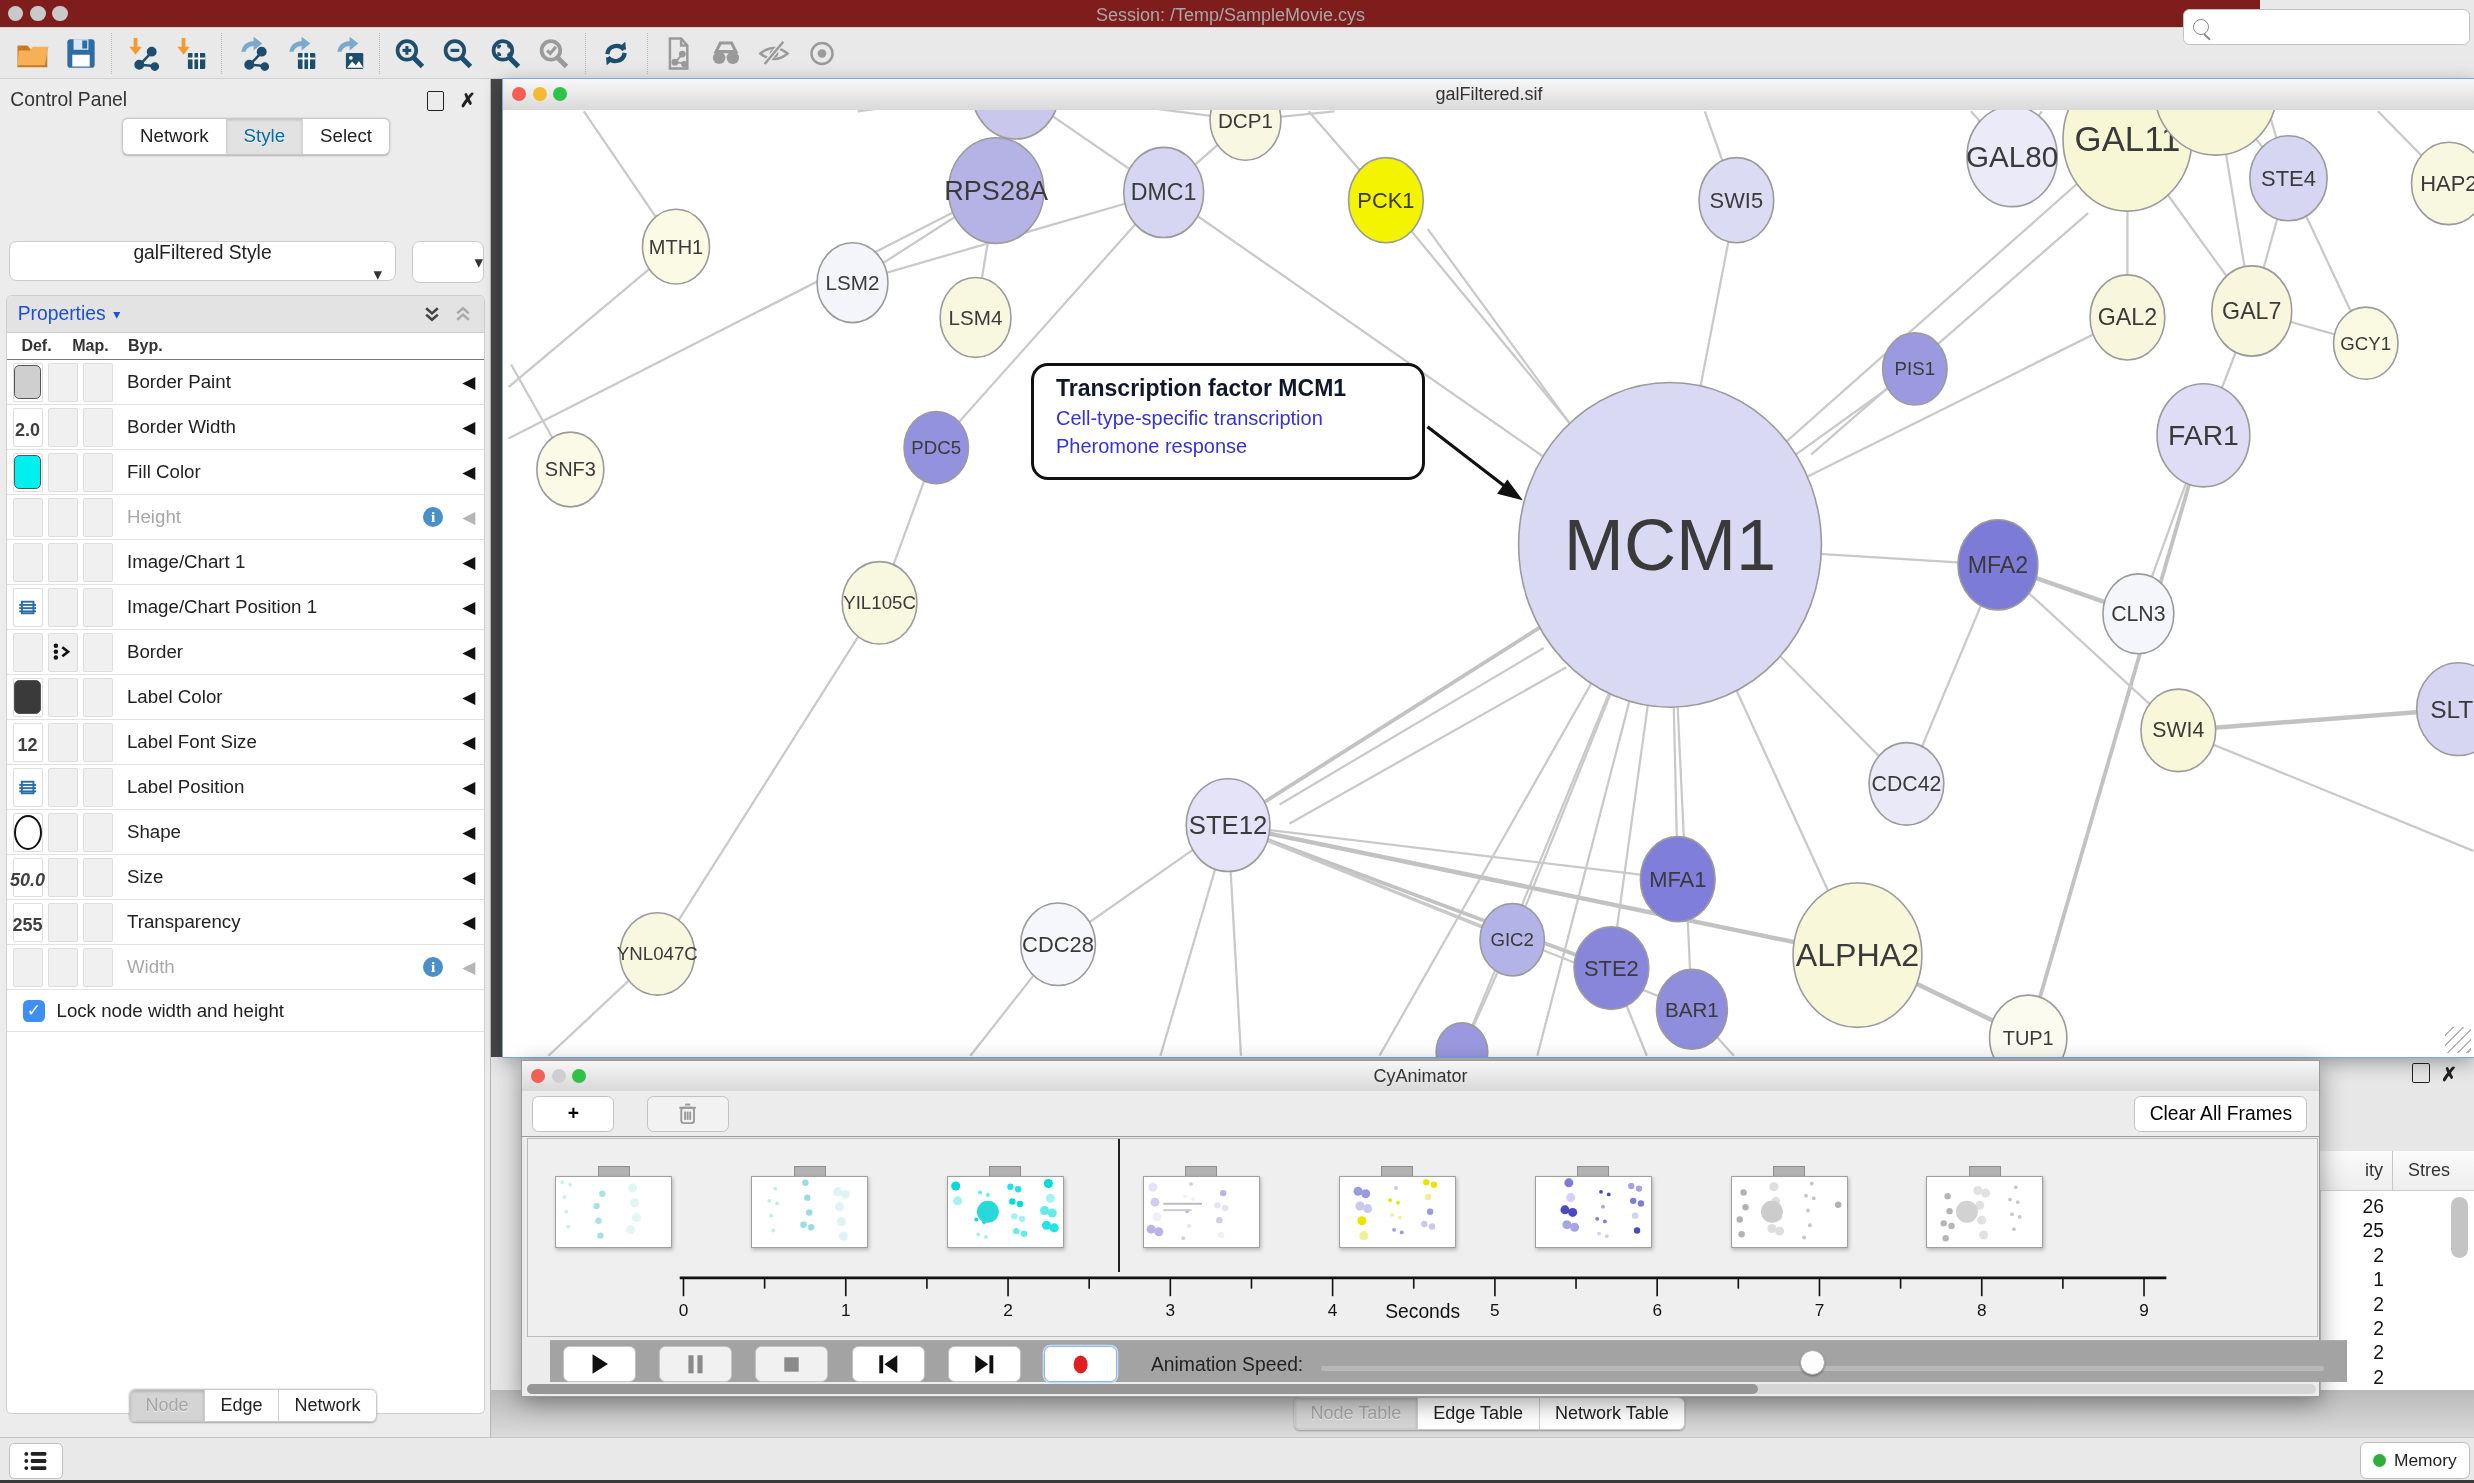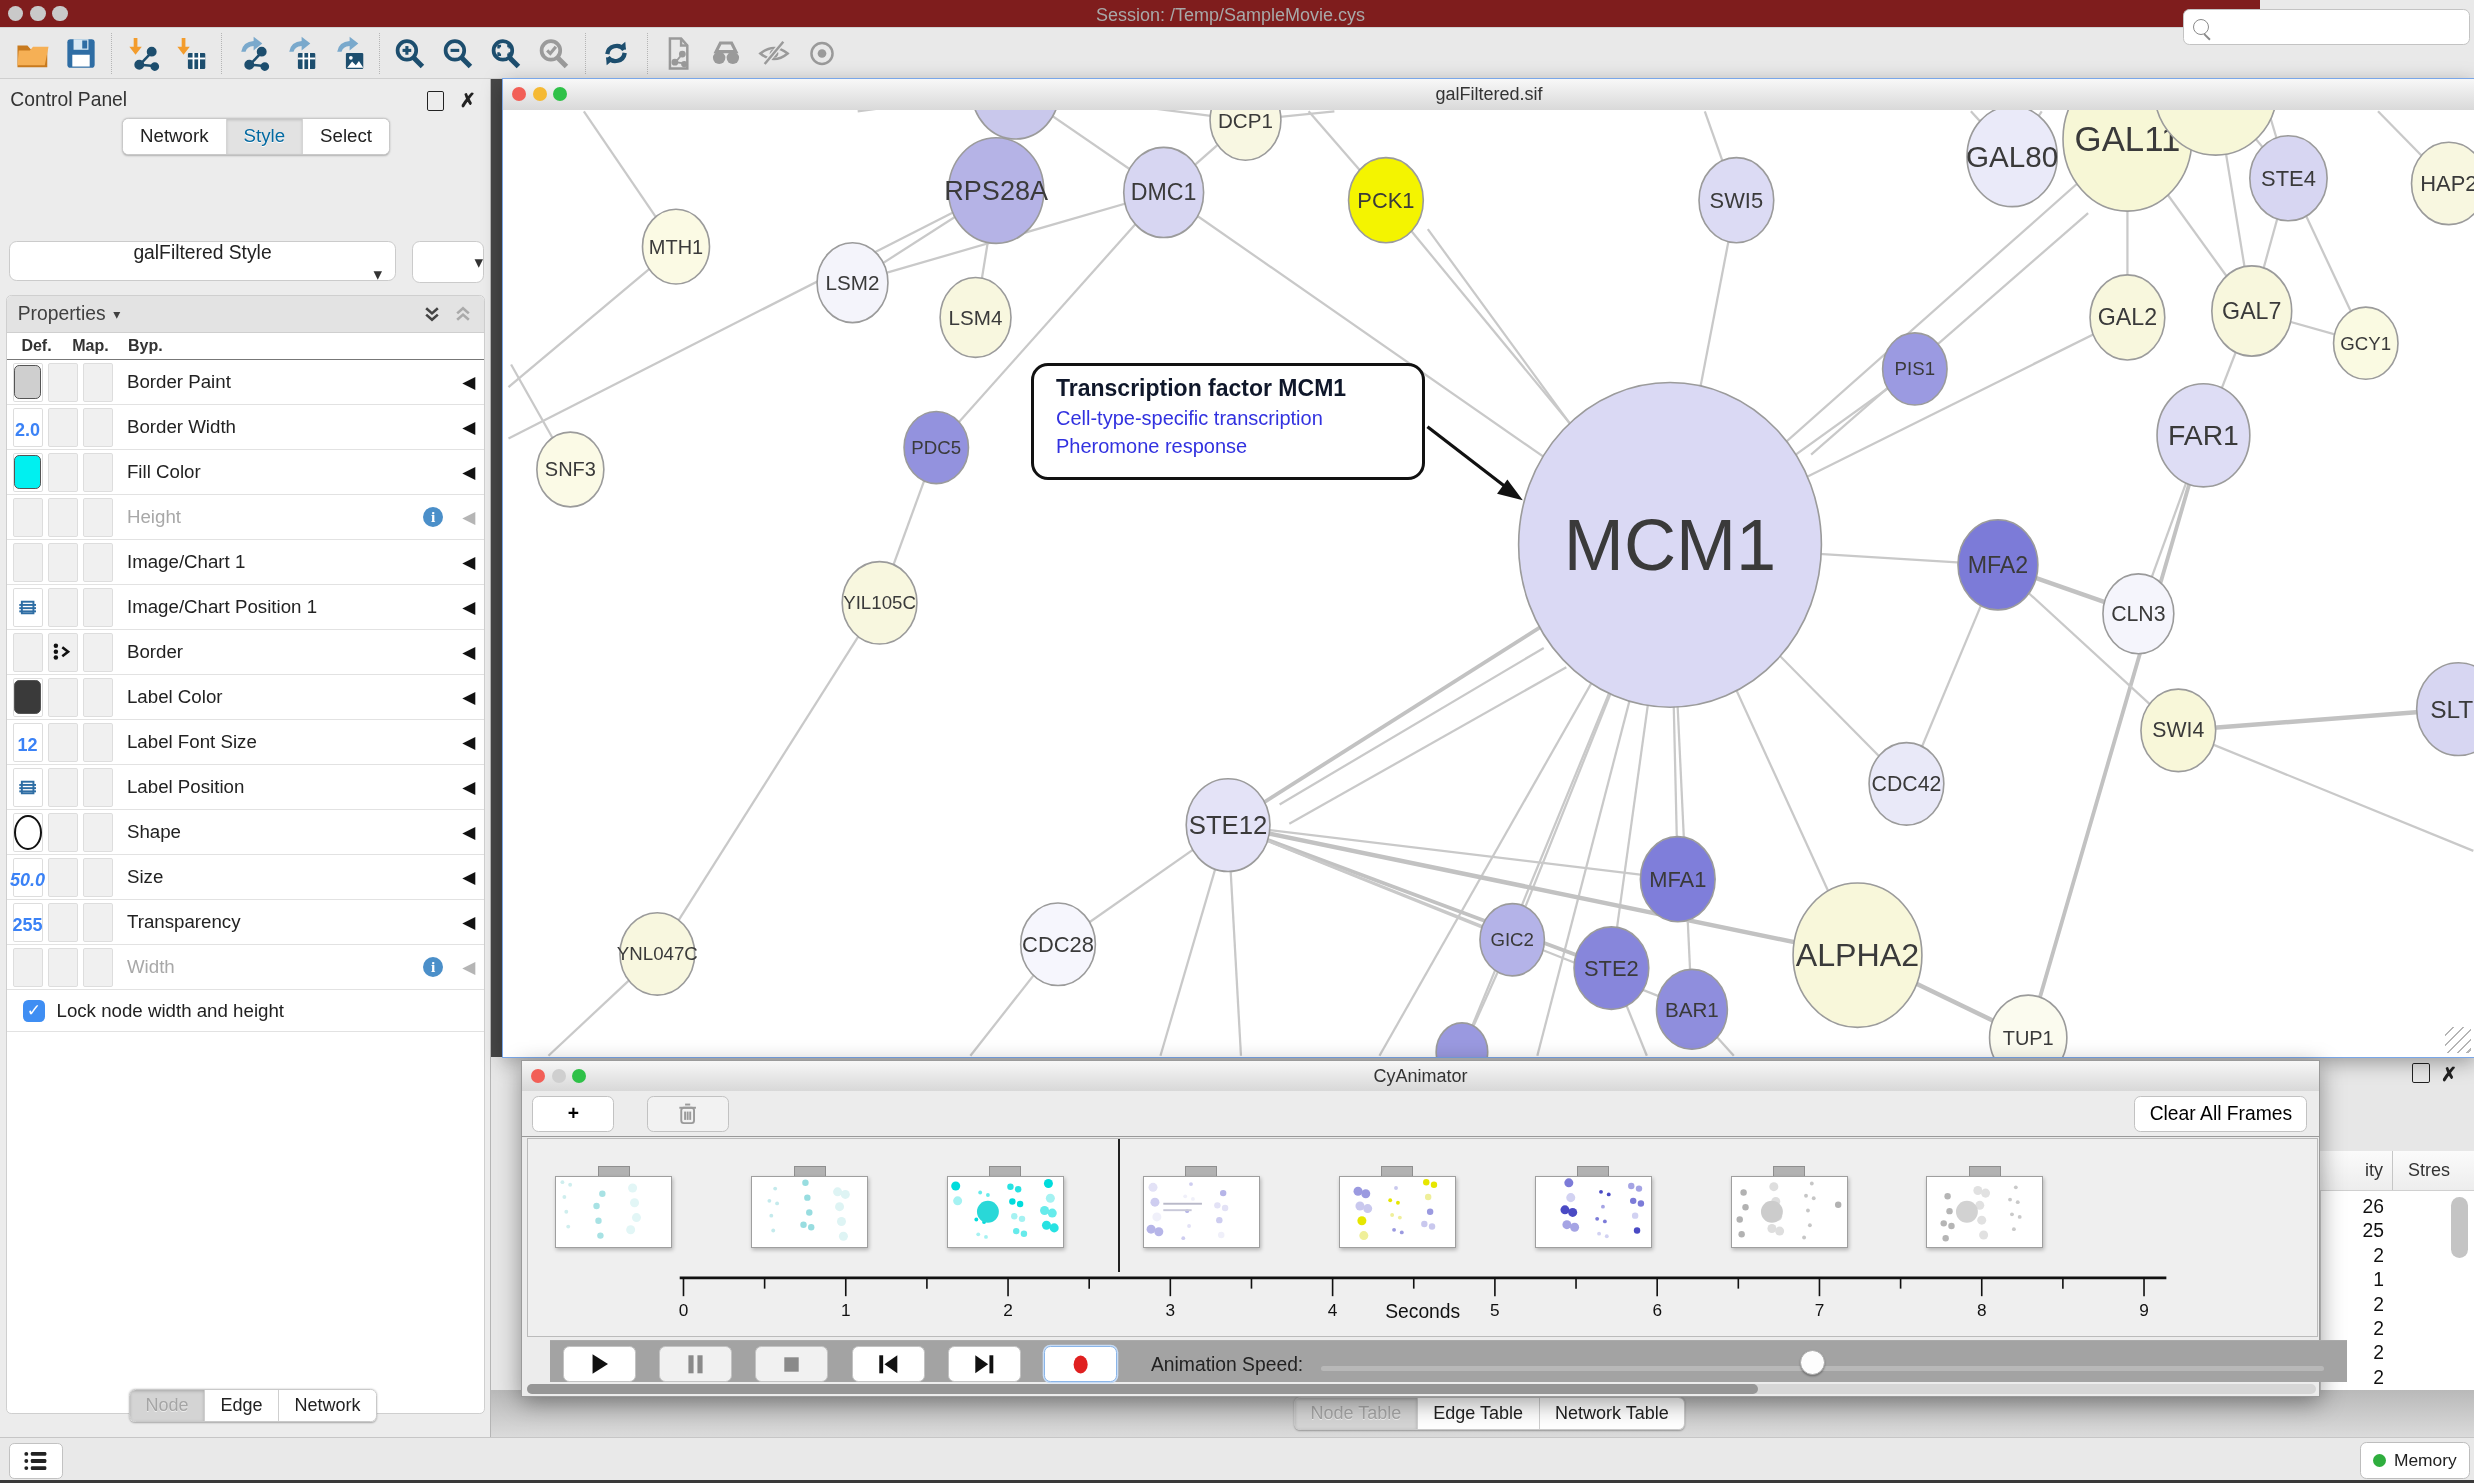--- a/index.html
+++ b/index.html
@@ -23,31 +23,31 @@
   .winbtn{position:absolute;top:11.6px;font-size:19.3px;color:#222;line-height:1;}
   .float-sq{width:15.5px;height:18px;border:1.9px solid #222;border-radius:1.9px;display:inline-block;}
   .tabgrp{position:absolute;display:flex;border:0.6px solid #c9c9c9;border-radius:6.4px;overflow:hidden;background:#fff;box-shadow:0 0.6px 1.9px rgba(0,0,0,.25);}
   .tab{font-size:18.7px;padding:6.4px 17px;background:#fff;color:#222;border:none;border-right:0.6px solid #d5d5d5;font-family:inherit;}
   .tab:last-child{border-right:none;}
   .tab.sel{background:#e2e2e2;color:#0369a1;text-shadow:0 0.6px 0 #fff;box-shadow:inset 0 1.3px 2.6px rgba(0,0,0,.15);}
   .combo{position:absolute;left:9px;top:162px;width:387px;height:40px;background:#fff;border:1.3px solid #cbcbcb;border-radius:7.7px;font-size:19.3px;display:flex;align-items:center;padding:0 13px;box-sizing:border-box;flex-direction:column;}
   .combo .caret,.dropbtn .caret{margin-left:auto;color:#333;font-size:17px;}
   .dropbtn{position:absolute;left:412px;top:162px;width:70px;height:40px;background:#fff;border:1.3px solid #cbcbcb;border-radius:7.7px;display:flex;align-items:center;justify-content:center;}
   .propbox{position:absolute;left:6.4px;top:216px;width:477px;height:1117px;background:#fff;border:1.3px solid #cfcfcf;border-radius:5.2px;overflow:hidden;}
-  .prophdr{height:36px;background:#e3e3e3;border-bottom:1.3px solid #cfcfcf;display:flex;align-items:center;padding:0 10.3px;font-size:19.3px;color:#404040;text-align:right;}
+  .prophdr{height:36px;background:#e3e3e3;border-bottom:1.3px solid #cfcfcf;display:flex;align-items:center;padding:0 10.3px;font-size:19.3px;color:#1d4ed8;text-align:right;}
   .propcols{height:26px;display:flex;align-items:center;font-size:16px;font-weight:bold;color:#333;border-bottom:1.3px solid #777;}
   .prow{height:44px;display:flex;align-items:center;border-bottom:0.6px solid #e2e2e2;position:relative;}
   .pcell{width:28px;height:37px;background:#f0f0f0;border:0.6px solid #ddd;margin-left:5.2px;border-radius:1.9px;display:flex;align-items:center;justify-content:center;flex:none;}
   .pname{font-size:18.7px;color:#222;margin-left:14px;}
   .pname.dis{color:#a8a8a8;}
   .parrow{position:absolute;right:9px;font-size:17px;color:#111;}
   .parrow.dis{color:#b5b5b5;}
   .pinfo{position:absolute;right:41px;width:20.6px;height:20.6px;border-radius:50%;background:#4b8fc9;color:#fff;font-size:15.5px;font-weight:bold;display:flex;align-items:center;justify-content:center;font-family:"Liberation Serif",serif;}
   .swatch{width:24.5px;height:32px;border:1.3px solid #555;border-radius:5.2px;}
-  .defnum{font-size:18px;font-weight:bold;color:#3b82f6;margin-top:7px;}
+  .defnum{font-size:18px;font-weight:bold;color:#404040;margin-top:7px;}
   .lockrow{display:flex;align-items:center;height:41px;border-bottom:0.6px solid #e2e2e2;}
   .cbx{width:22px;height:22px;background:#3f8ef3;border-radius:5.2px;color:#fff;font-size:17px;display:flex;align-items:center;justify-content:center;margin:0 11.6px 0 15.5px;}
   .seg{display:flex;border:0.6px solid #c9c9c9;border-radius:6.4px;overflow:hidden;box-shadow:0 0.6px 1.9px rgba(0,0,0,.3);}
   .seg button{font-size:18px;padding:5.2px 15.5px;border:none;border-right:0.6px solid #cfcfcf;background:#fff;color:#222;font-family:inherit;}
   .seg button:last-child{border-right:none;}
   .seg button.sel{background:#d4d4d4;color:#a5a5a5;text-shadow:0 0.6px 0 #eee;box-shadow:inset 0 1.3px 3.2px rgba(0,0,0,.2);}
   
   .darkstrip{position:absolute;left:491px;top:79px;width:13px;height:978px;background:#474747;}
   
   .tpanel{position:absolute;left:491px;top:1057px;width:1984px;height:382px;background:#e7e7e7;}

